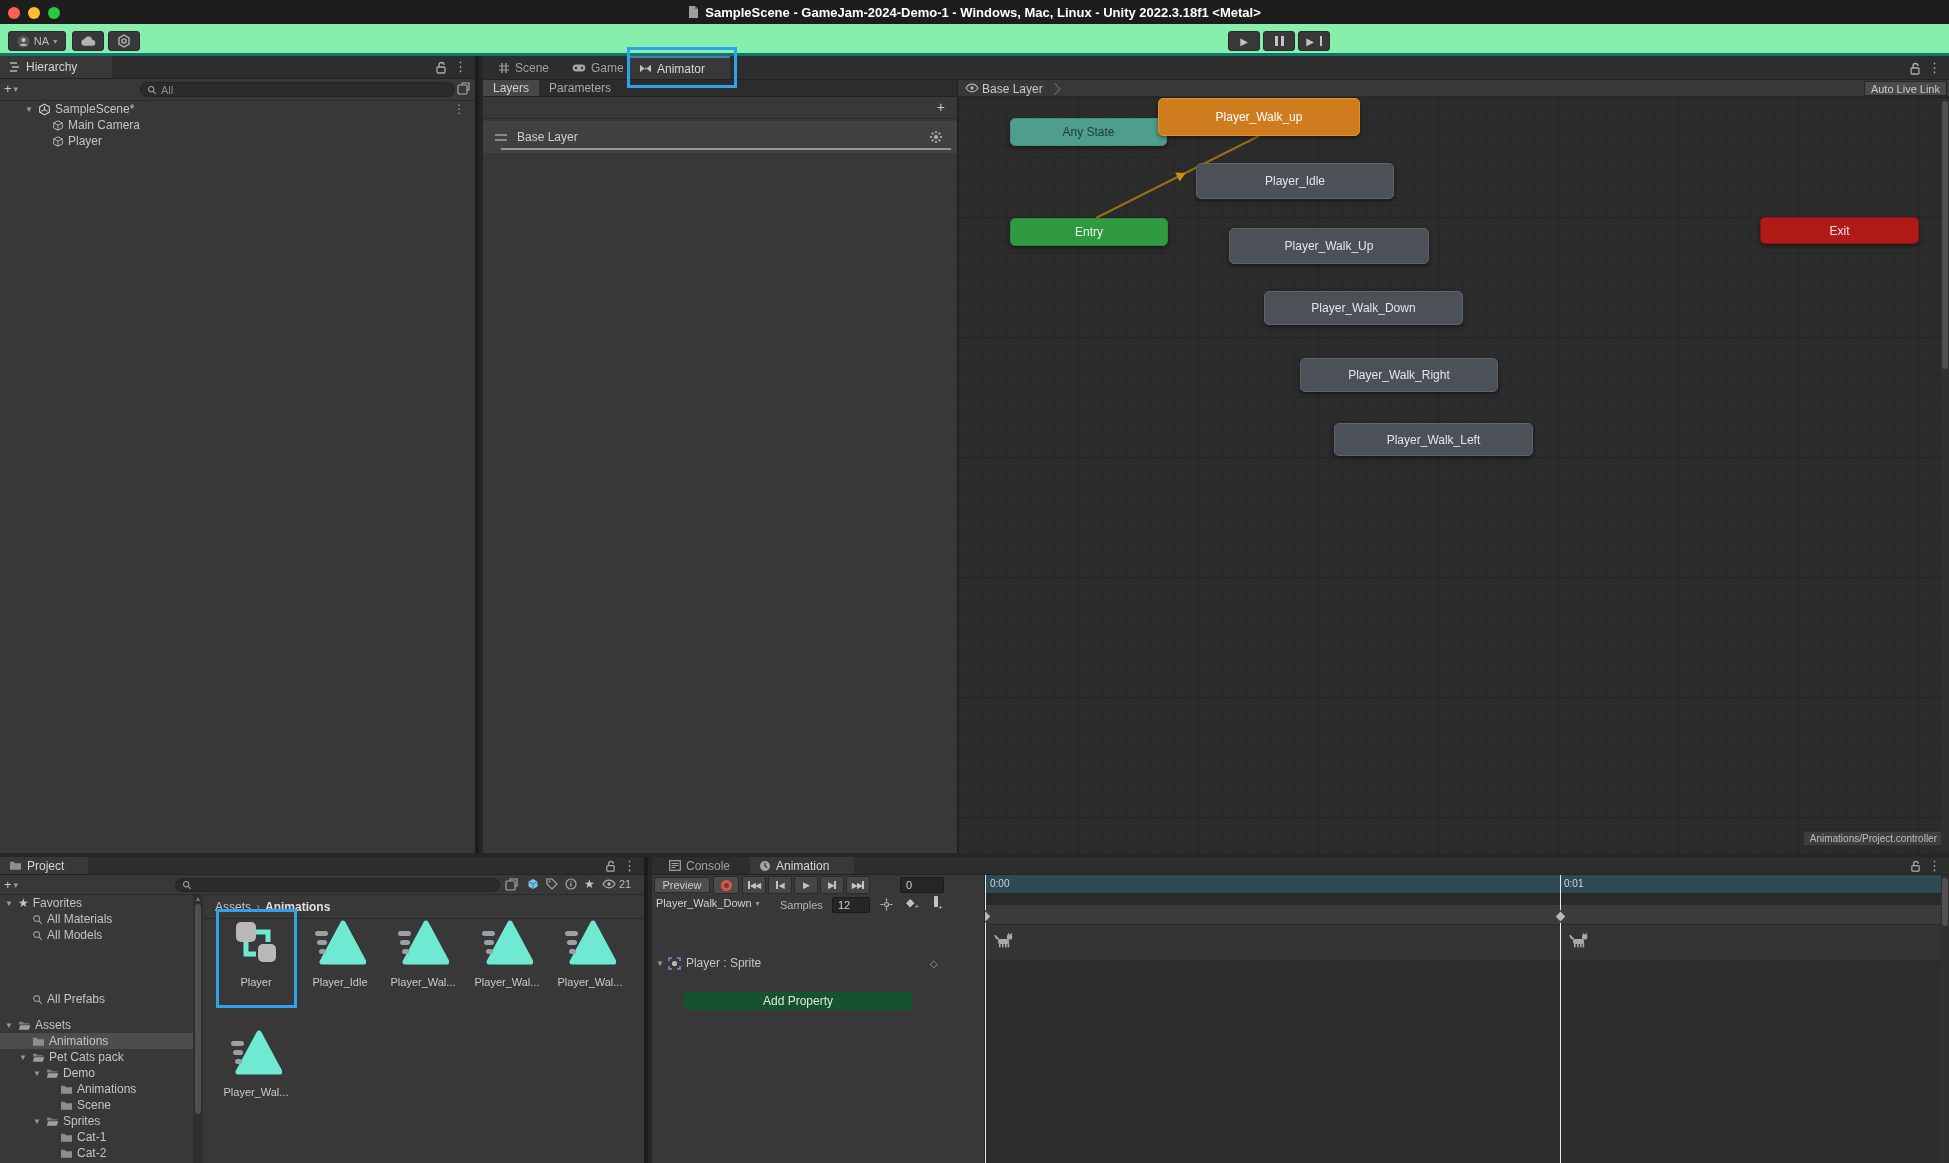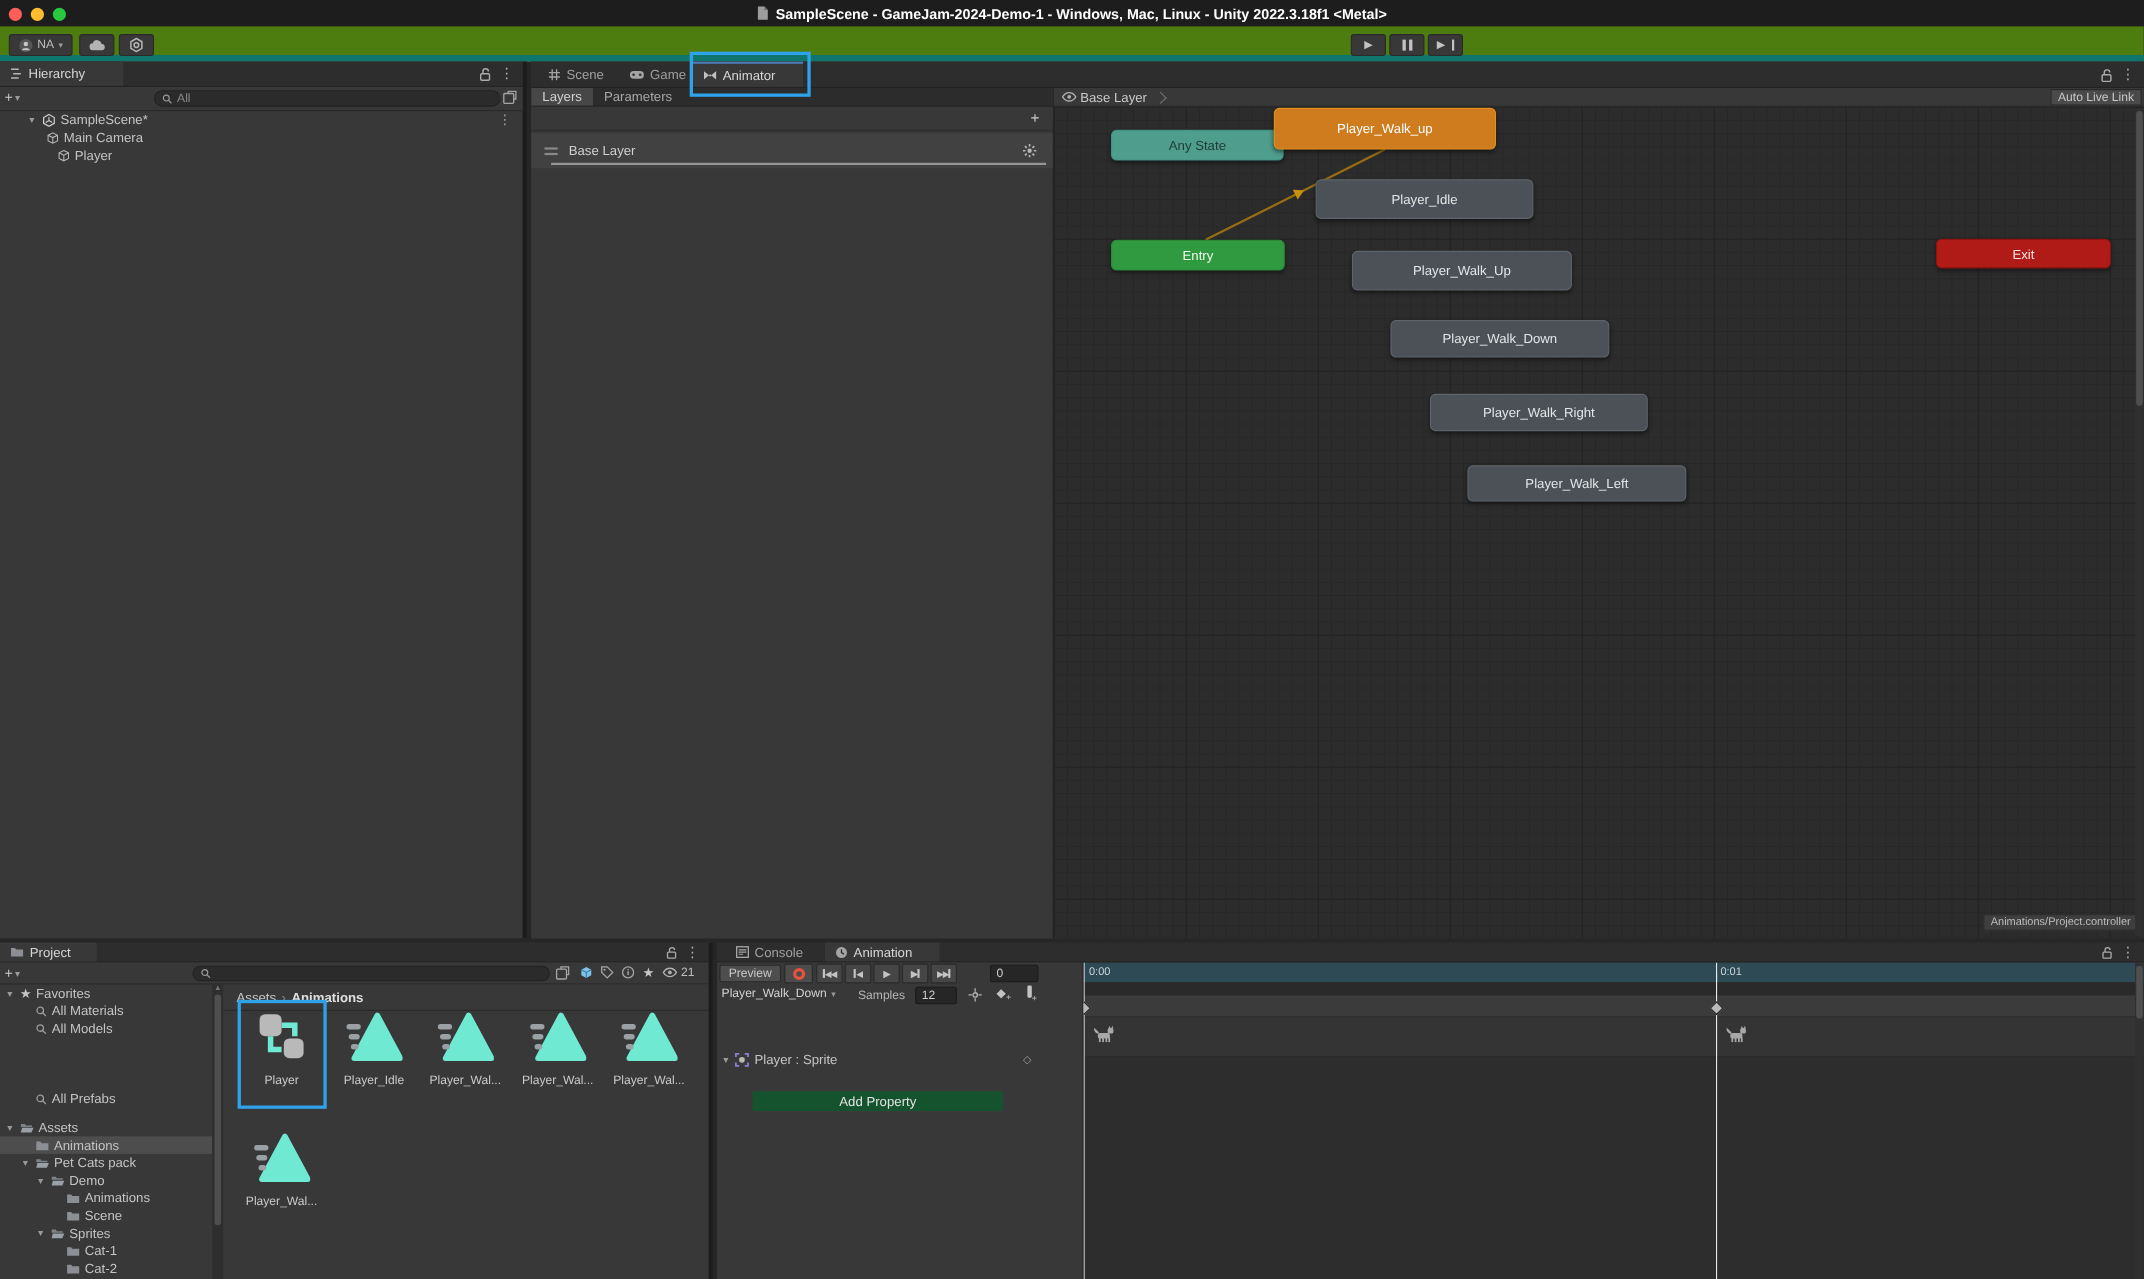--- a/index.html
+++ b/index.html
@@ -11,21 +11,21 @@
   .icon svg{display:block;}
 
   
   .titlebar{position:absolute;left:0;top:0;width:100%;height:24px;background:#1d1d1d;}
   .tl{position:absolute;top:7px;width:12px;height:12px;border-radius:50%;}
   .tl.red{left:8px;background:#ff5f57;}
   .tl.yellow{left:28px;background:#febc2e;}
   .tl.green{left:48px;background:#28c840;}
   .wintitle{position:absolute;left:0;right:0;top:0;height:24px;display:flex;align-items:center;justify-content:center;gap:6px;
             font-weight:bold;font-size:13px;color:#ffffff;}
-  .topbar{position:absolute;left:0;top:24px;width:100%;height:32px;background:#4d7c0f;border-bottom:6px solid #0f766e;}
+  .topbar{position:absolute;left:0;top:24px;width:100%;height:32px;background:#86efac;border-bottom:3px solid #0f766e;}
   .tb-btn{position:absolute;top:7px;height:20px;background:#383838;border:1px solid #2a2a2a;border-radius:3px;
           display:flex;align-items:center;justify-content:center;gap:4px;color:#bdbdbd;font-size:11px;cursor:default;}
   .transport-top .glyph{font-size:10px;color:#c3c3c3;}
   .pause-i{width:9px;height:10px;border-left:3px solid #c3c3c3;border-right:3px solid #c3c3c3;}
   .stepbar{width:0;height:10px;border-right:2px solid #c3c3c3;margin-left:2px;}
 
   
   .panel{position:absolute;background:#383838;}
   .tabbar{position:absolute;left:0;top:0;right:0;background:#2d2d2d;border-bottom:1px solid #232323;}
   .tab{position:absolute;top:0;bottom:0;display:flex;align-items:center;gap:5px;padding:0 9px;color:#a0a0a0;white-space:nowrap;}
@@ -198,21 +198,21 @@
           <span class="foldout">▼</span>
           <span class="icon">
             <svg width="13" height="13" viewBox="0 0 14 14">
               <path d="M7 1.2L12.2 4.2v5.6L7 12.8 1.8 9.8V4.2z" fill="none" stroke="#cfcfcf" stroke-width="1.2"></path>
               <path d="M7 3.6V7M7 7L3.8 9M7 7l3.2 2" stroke="#cfcfcf" stroke-width="1.1" fill="none"></path>
             </svg>
           </span>
           <span>SampleScene*</span>
           <span class="rowkebab">⋮</span>
         </div>
-        <div class="trow" style="padding-left: 28px;">
+        <div class="trow" style="padding-left: 38px;">
           <span class="findent"></span>
           <span class="icon">
             <svg width="12" height="13" viewBox="0 0 14 14">
               <path d="M7 1.5L12 4v6l-5 2.5L2 10V4z" fill="none" stroke="#b8b8b8" stroke-width="1.1"></path>
               <path d="M2 4l5 2.5L12 4M7 6.5v6" fill="none" stroke="#b8b8b8" stroke-width="1.1"></path>
             </svg>
           </span>
           <span>Main Camera</span>
         </div>
         <div class="trow" style="padding-left: 38px;">

